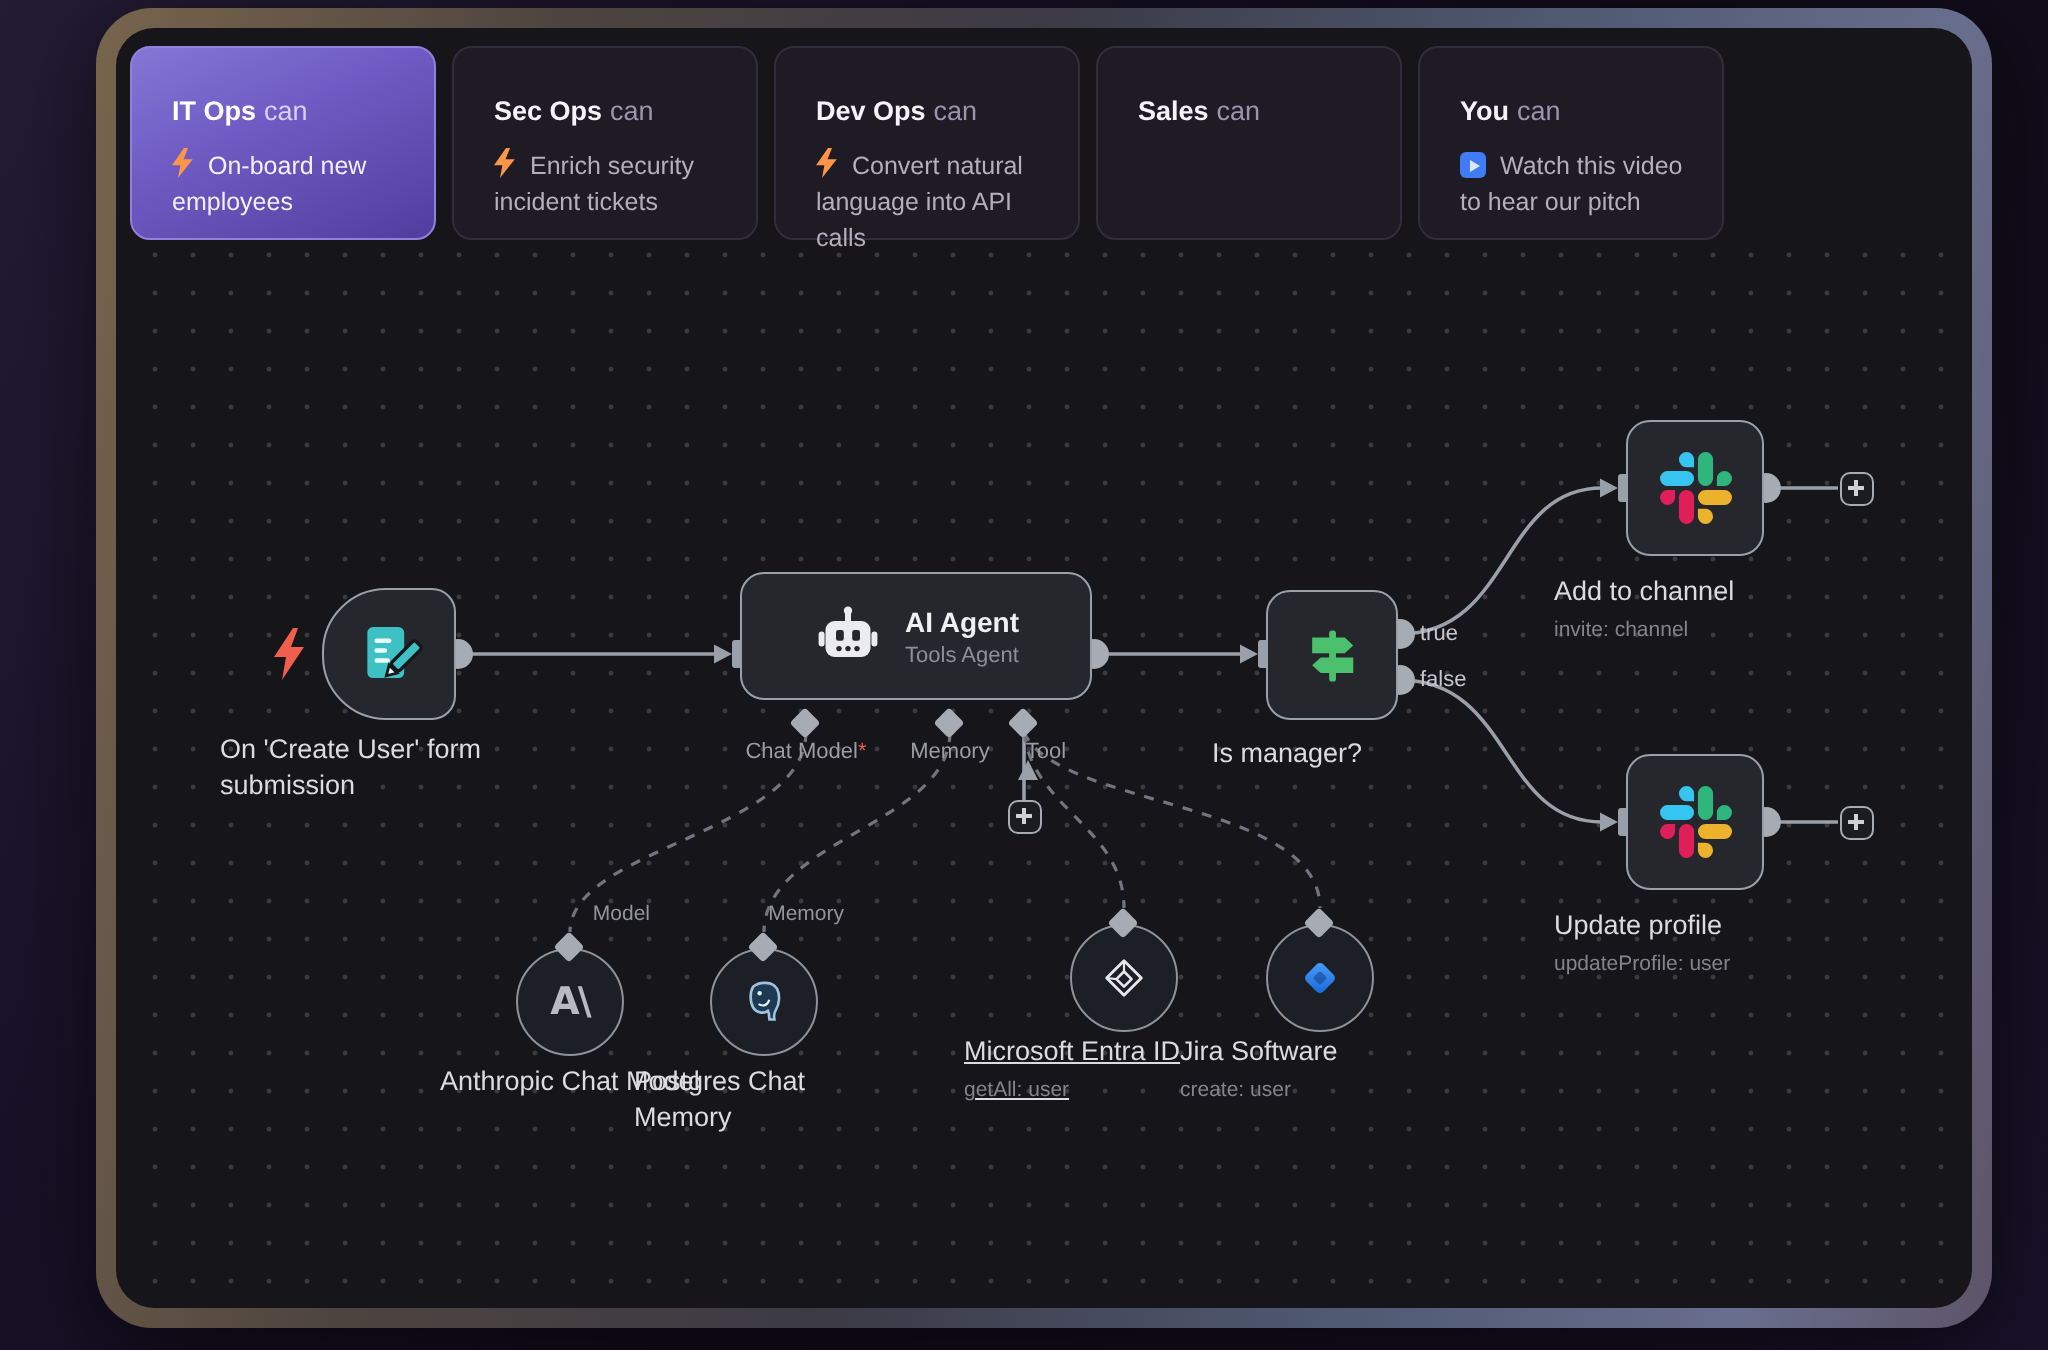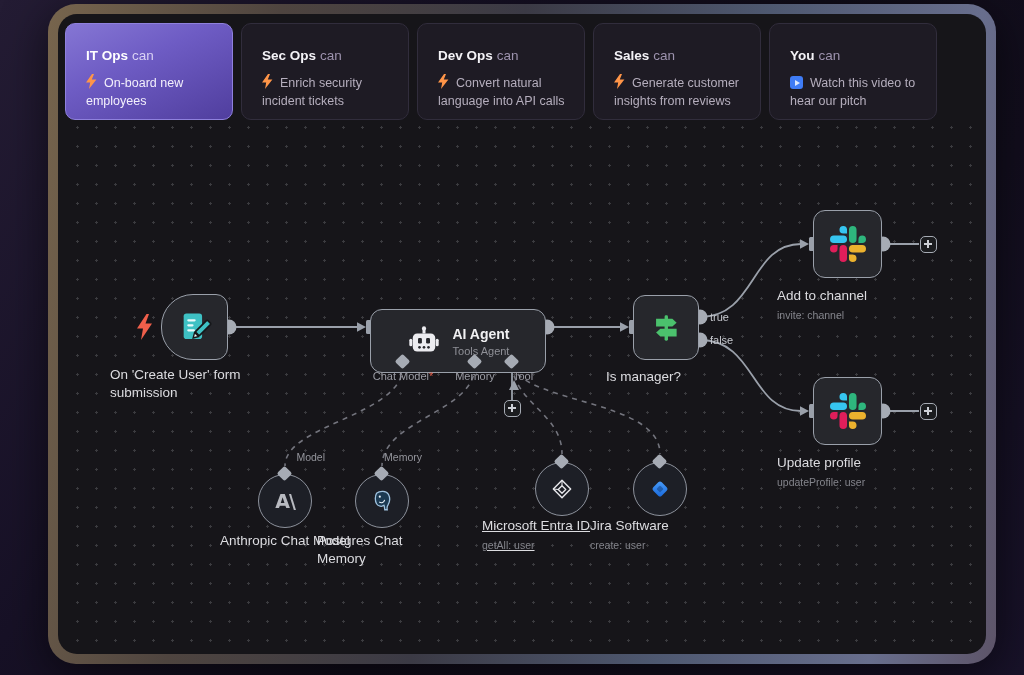--- a/index.html
+++ b/index.html
@@ -22,21 +22,21 @@
   }
   .dots {
     position:absolute; left:10px; right:10px; top:104px; bottom:10px;
     background-image:radial-gradient(#3b3b3f 1px, transparent 1.4px);
     background-size:19px 19px;
   }
 
   
   .tabs { position:absolute; left:7px; top:9px; display:flex; gap:8px; }
   .tab {
-    width:168px; height:97px; border-radius:10px; padding:24px 18px 0 20px;
+    width:153px; height:97px; border-radius:10px; padding:24px 18px 0 20px;
     background:#1e1b24; border:1px solid #312d3c; cursor:pointer;
   }
   .tab.selected {
     background:linear-gradient(155deg,#8576d4 0%,#6e5cc4 40%,#503e9e 100%);
     border:1px solid #8f81dd;
   }
   .tab-title { font-size:13.5px; color:#9d93ae; margin-bottom:11px; }
   .tab-title .aud { font-weight:bold; color:#f4f3f7; margin-right:4px; }
   .tab.selected .tab-title { color:#d9d1f4; }
   .tab.selected .tab-title .aud { color:#ffffff; }
@@ -110,23 +110,20 @@
               </svg><span>Enrich security incident tickets</span></div>
         </div>
         <div class="tab">
           <div class="tab-title"><span class="aud">Dev Ops</span><span>can</span></div>
           <div class="tab-desc"><svg class="zap" viewBox="0 0 11 15">
                 <polygon points="6,0 0,8.6 4.2,8.6 3,15 10.4,5.6 5.8,5.6 8,0" fill="#ff9548"></polygon>
               </svg><span>Convert natural language into API calls</span></div>
         </div>
         <div class="tab">
           <div class="tab-title"><span class="aud">Sales</span><span>can</span></div>
-          <div class="tab-desc"><svg class="zap" viewBox="0 0 11 15">
-                <polygon points="6,0 0,8.6 4.2,8.6 3,15 10.4,5.6 5.8,5.6 8,0" fill="#ff9548"></polygon>
-              </svg><span>Generate customer insights from reviews</span></div>
         </div>
         <div class="tab">
           <div class="tab-title"><span class="aud">You</span><span>can</span></div>
           <div class="tab-desc"><span class="playicon"></span><span>Watch this video to hear our pitch</span></div>
         </div>
       </div>
 
       <svg class="edges" width="928" height="640" viewBox="0 0 928 640">
 
         <path d="M171,313 L300,313" stroke="#9aa0aa" stroke-width="1.8" fill="none"></path>
@@ -171,21 +168,21 @@
           <rect x="6.5" y="10" width="4.5" height="1.6" rx="0.8" fill="#e9fbfb"></rect>
           <rect x="6.5" y="13.5" width="5.5" height="1.6" rx="0.8" fill="#e9fbfb"></rect>
           <g transform="rotate(45 16.5 13.5)">
             <rect x="14.8" y="6" width="4" height="12" rx="1" fill="#3ec1c4" stroke="#16171a" stroke-width="1.2"></rect>
             <polygon points="14.8,18.6 18.8,18.6 16.8,22 " fill="#e9fbfb" stroke="#16171a" stroke-width="1"></polygon>
           </g>
         </svg>
       </div>
       <div class="node-label" style="left:52px;top:352px;width:170px;">On 'Create User' form submission</div>
 
-      <div class="node" style="left:312px;top:295px;width:176px;height:64px;">
+      <div class="node" style="left:312px;top:272px;width:176px;height:64px;">
         <svg width="36" height="36" viewBox="0 0 24 24">
           <rect x="11" y="4" width="2" height="3" fill="#ececf0"></rect>
           <circle cx="12" cy="3.6" r="1.4" fill="#ececf0"></circle>
           <rect x="4.5" y="7" width="15" height="12" rx="3" fill="#ececf0"></rect>
           <rect x="2.2" y="10.5" width="2" height="5" rx="1" fill="#ececf0"></rect>
           <rect x="19.8" y="10.5" width="2" height="5" rx="1" fill="#ececf0"></rect>
           <rect x="8" y="10" width="2.6" height="3.6" rx="0.8" fill="#26272c"></rect>
           <rect x="13.4" y="10" width="2.6" height="3.6" rx="0.8" fill="#26272c"></rect>
           <circle cx="9" cy="16.2" r="0.9" fill="#26272c"></circle>
           <circle cx="12" cy="16.2" r="0.9" fill="#26272c"></circle>

